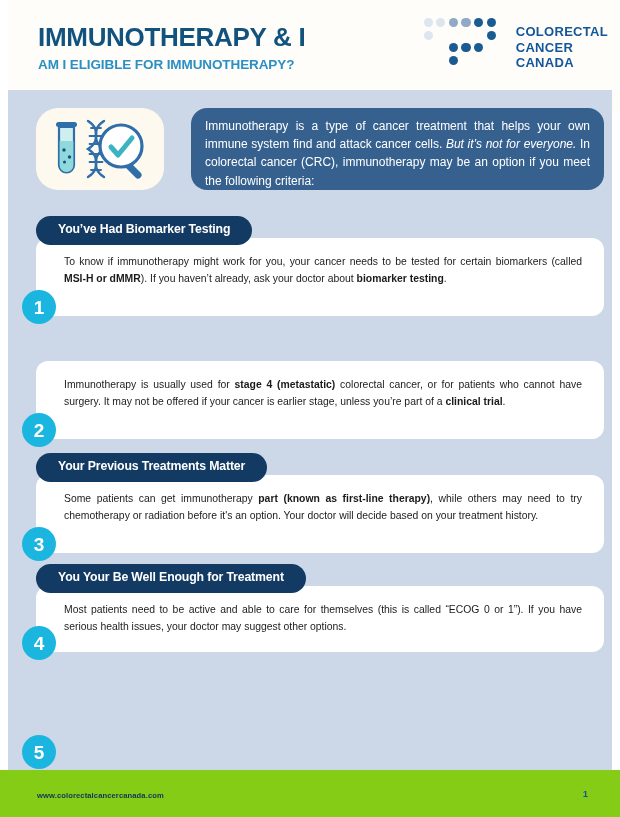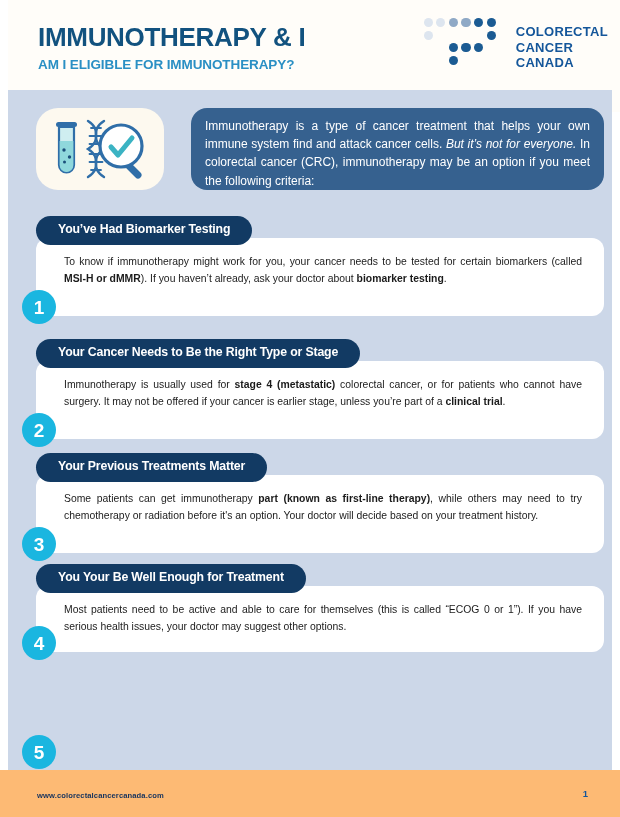--- a/index.html
+++ b/index.html
@@ -98,21 +98,21 @@
     width:34px;height:34px;border-radius:50%;
     background:#1ab6e0;
     color:#ffffff;font-size:19px;font-weight:bold;
     display:flex;align-items:center;justify-content:center;
     line-height:1;
   }
 
   
   .footer{
     position:absolute;left:0;top:770px;width:620px;height:47px;
-    background:#fdba74;
+    background:#84cc16;
   }
   .footer-url{
     position:absolute;left:37px;top:21px;
     font-size:7.6px;font-weight:bold;color:#14325e;
     letter-spacing:0.1px;
   }
   .footer-page{
     position:absolute;right:32px;top:18px;
     font-size:9.5px;font-weight:bold;color:#14569a;
   }
@@ -193,21 +193,20 @@
         <div class="card" style="height: 78px;">
           <p><span>To know if immunotherapy might work for you, your cancer needs to be tested for certain biomarkers (called </span><b>MSI-H or dMMR</b><span>). If you haven’t already, ask your doctor about </span><b>biomarker testing</b><span>.</span></p>
         </div>
         <div class="pill">You’ve Had Biomarker Testing</div>
         <div class="badge" style="top: 74px;">1</div>
       </div>
       <div class="section" style="top: 339px; height: 108px;">
         <div class="card" style="height: 78px;">
           <p><span>Immunotherapy is usually used for </span><b>stage 4 (metastatic)</b><span> colorectal cancer, or for patients who cannot have surgery. It may not be offered if your cancer is earlier stage, unless you’re part of a </span><b>clinical trial</b><span>.</span></p>
         </div>
-        <div class="pill">Your Cancer Needs to Be the Right Type or Stage</div>
         <div class="badge" style="top: 74px;">2</div>
       </div>
       <div class="section" style="top: 453px; height: 108px;">
         <div class="card" style="height: 78px;">
           <p><span>Some patients can get immunotherapy </span><b>part (known as first-line therapy)</b><span>, while others may need to try chemotherapy or radiation before it's an option. Your doctor will decide based on your treatment history.</span></p>
         </div>
         <div class="pill">Your Previous Treatments Matter</div>
         <div class="badge" style="top: 74px;">3</div>
       </div>
       <div class="section" style="top: 564px; height: 96px;">

